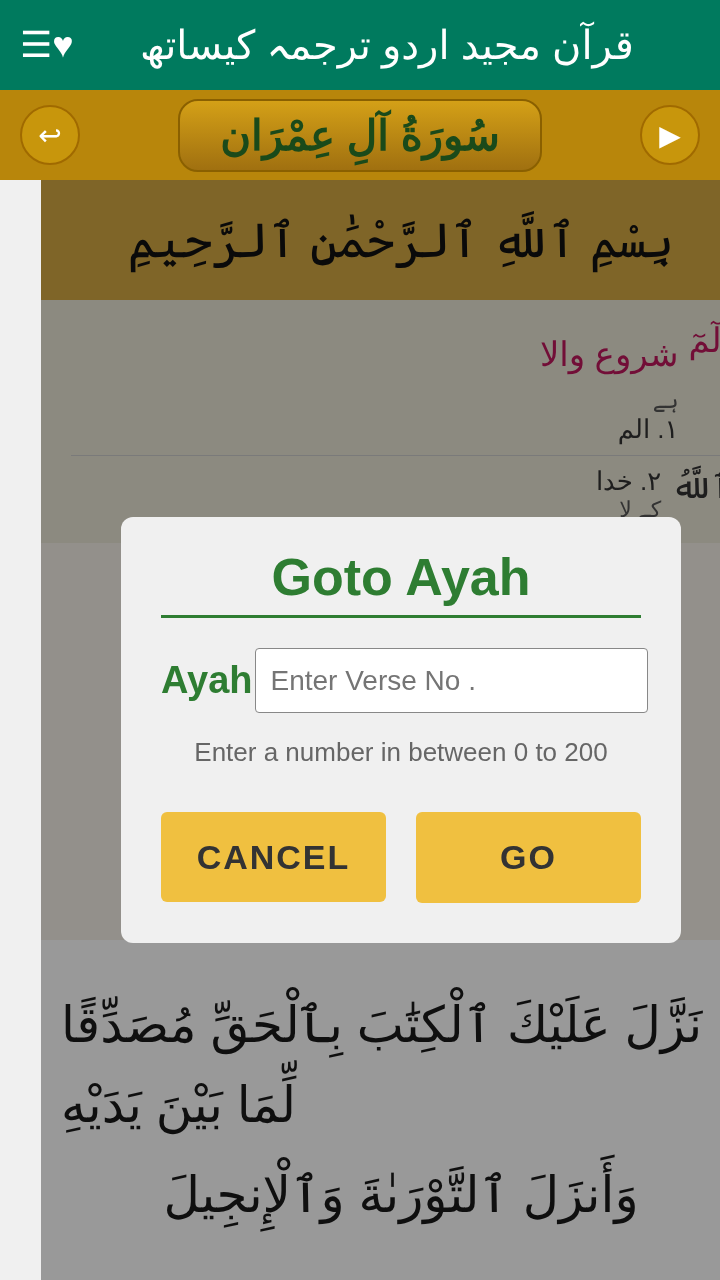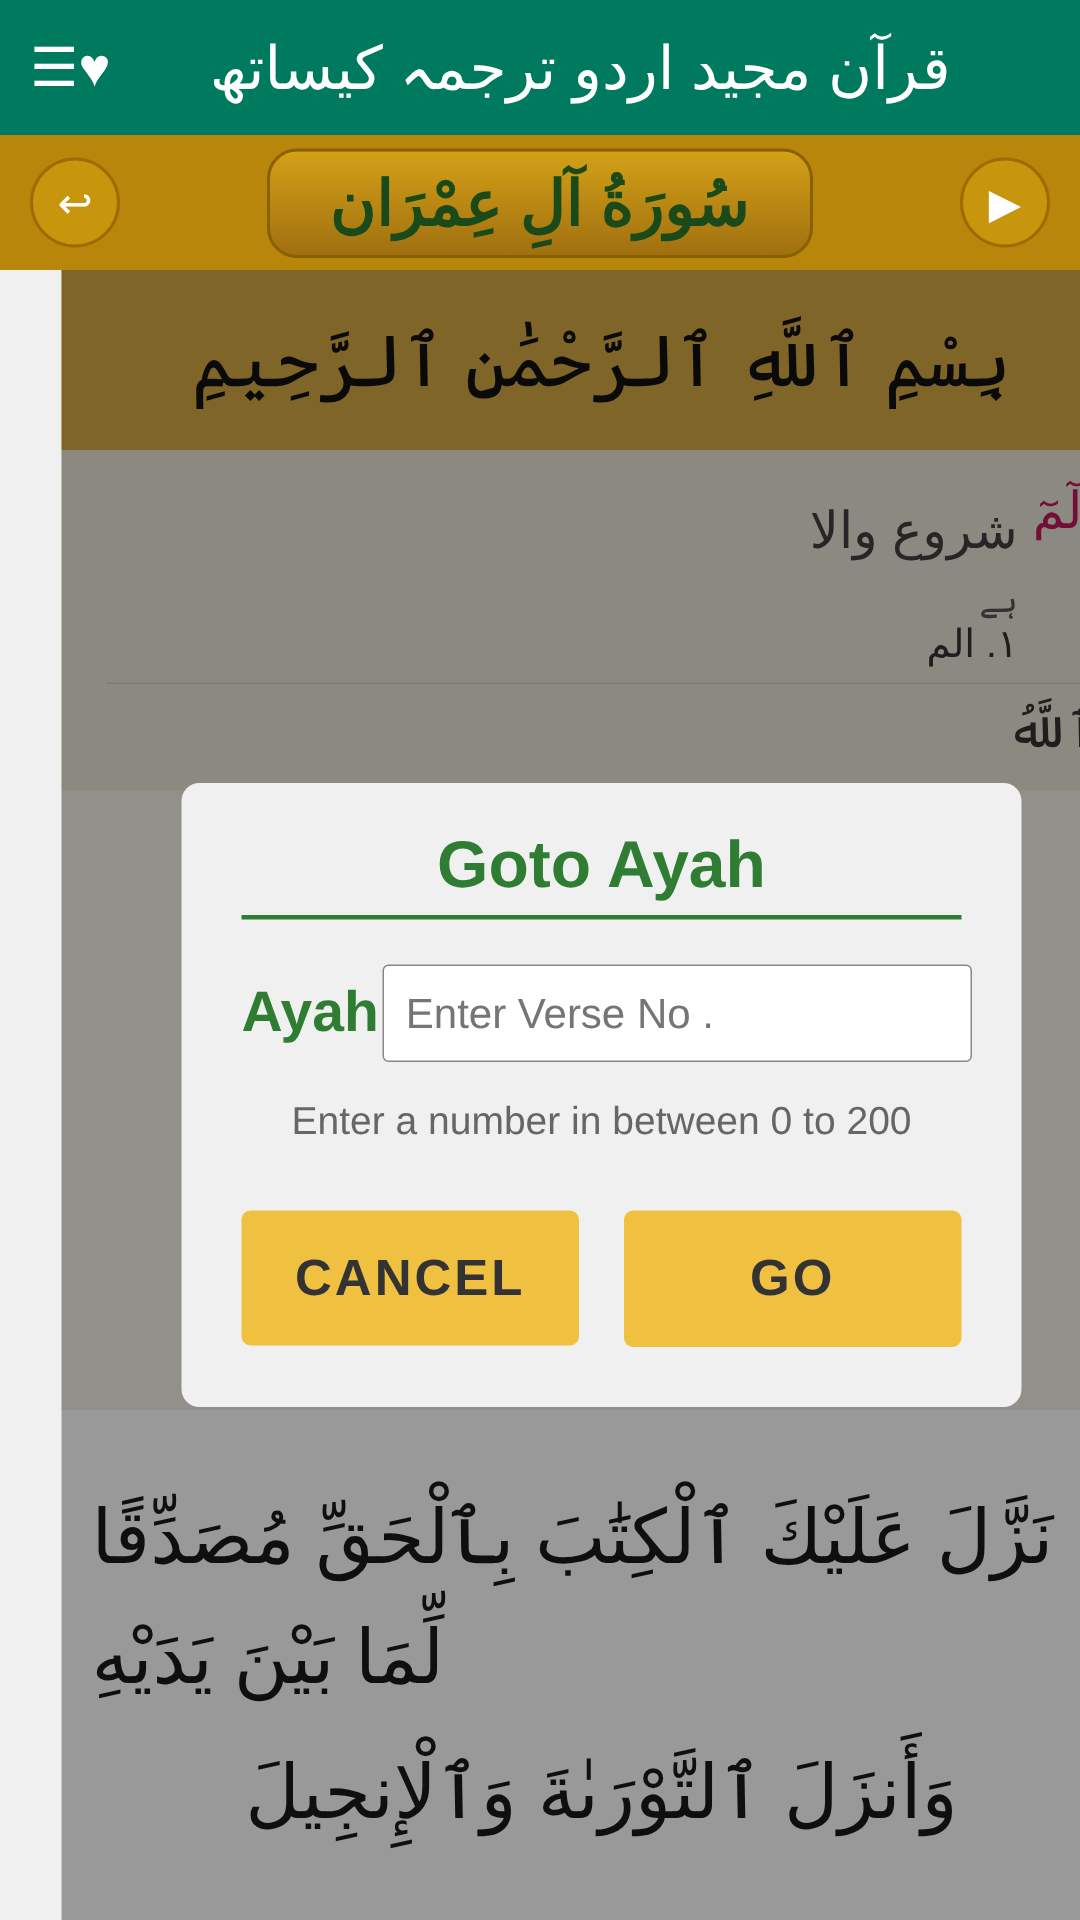--- a/index.html
+++ b/index.html
@@ -102,21 +102,21 @@
     .dialog {
       width: 560px;
       background: #f0f0f0;
       border-radius: 12px;
       padding: 30px 40px 40px;
       position: relative;
     }
 
     .dialog-title {
       color: #2e7d32;
-      font-size: 44px;
+      font-size: 52px;
       font-weight: bold;
       text-align: center;
       margin-bottom: 8px;
     }
 
     .dialog-divider {
       width: 100%;
       height: 3px;
       background: #2e7d32;
       margin-bottom: 30px;
@@ -223,21 +223,21 @@
       direction: rtl;
     }
 
     .behind-middle {
       padding: 20px 30px;
       background: #eae6d6;
     }
     .behind-arabic {
       font-size: 34px;
       direction: rtl;
-      color: #404040;
+      color: #be185d;
       line-height: 2;
     }
     .behind-urdu {
       font-size: 22px;
       direction: rtl;
       text-align: right;
       color: #555;
     }
     .behind-number {
       font-size: 26px;
@@ -289,20 +289,24 @@
   <div class="behind-middle">
     <div style="display:flex; justify-content:flex-end; align-items:flex-start; gap:10px; padding-bottom:10px; border-bottom:1px solid #ccc;">
       <div style="text-align:right;">
         <div class="behind-arabic">شروع والا</div>
         <div class="behind-urdu">ہے</div>
         <div class="behind-number">١. الم</div>
       </div>
       <span style="font-size:34px; direction:rtl; color:#be185d;">آلٓمٓ</span>
     </div>
     <div style="display:flex; justify-content:flex-end; align-items:flex-start; gap:10px; padding-top:10px;">
+      <div style="text-align:right;">
+        <div class="behind-number">٢. خدا</div>
+        <div class="behind-urdu">کے لا</div>
+      </div>
       <span style="font-size:34px; direction:rtl; color:#333;">ٱللَّهُ</span>
     </div>
   </div>
 
   <div class="behind-bottom">
     <div class="bottom-arabic-line1">نَزَّلَ عَلَيْكَ ٱلْكِتَٰبَ بِٱلْحَقِّ مُصَدِّقًا لِّمَا بَيْنَ يَدَيْهِ</div>
     <div style="height:10px;"></div>
     <div class="bottom-arabic-line2">وَأَنزَلَ ٱلتَّوْرَىٰةَ وَٱلْإِنجِيلَ</div>
   </div>
 

